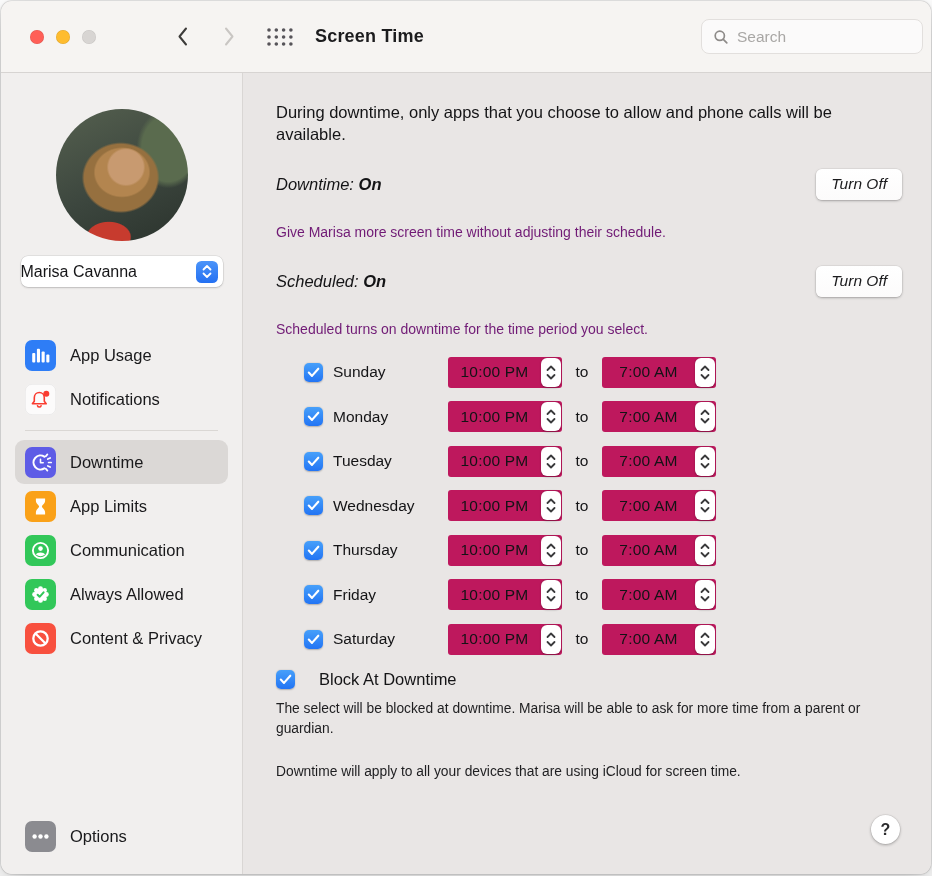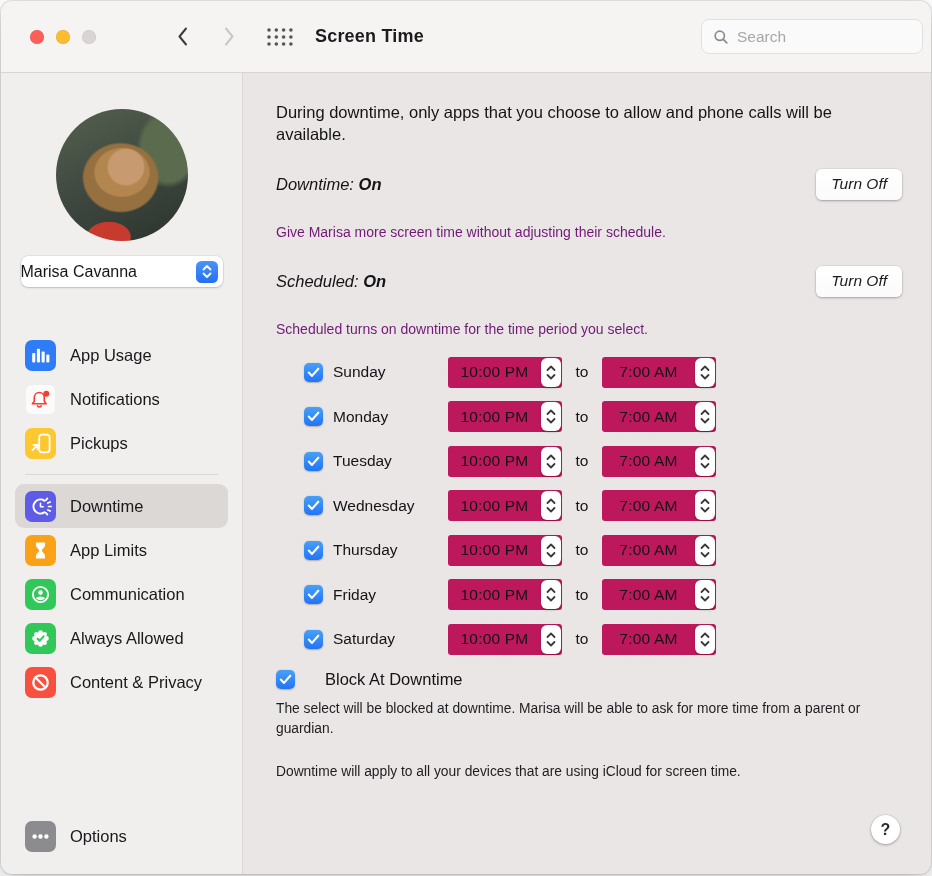--- a/index.html
+++ b/index.html
@@ -71,21 +71,21 @@
   .day-row { display:flex; align-items:center; height:44.5px; }
   .day-left { width:144px; display:flex; align-items:center; gap:10px; }
   .checkbox { width:19px; height:19px; border-radius:5px; background:linear-gradient(#47a0fa,#2274f4);
               box-shadow:0 .5px 1.5px rgba(0,0,0,.25); display:inline-flex; align-items:center; justify-content:center; flex:0 0 auto; }
   .day-label { font-size:15.5px; color:#141416; white-space:nowrap; }
   .time-field { width:114px; height:31px; background:#be185d; border-radius:3px; display:flex; align-items:center; }
   .time-text { flex:1; text-align:center; font-size:15.5px; color:#131315; letter-spacing:.2px; }
   .stepper { width:20px; height:29px; margin-right:1px; background:#fff; border-radius:6px;
              box-shadow:0 .5px 2px rgba(0,0,0,.32); display:flex; flex-direction:column; align-items:center; justify-content:center; }
   .to-label { width:40px; text-align:center; font-size:15.5px; color:#141416; }
-  .block-row { display:flex; align-items:center; gap:30px; margin-top:9px; }
+  .block-row { display:flex; align-items:center; gap:24px; margin-top:9px; }
   .block-label { font-size:16.5px; color:#141416; }
   .para { margin-top:10px; font-size:13.8px; line-height:1.42; color:#1e1e20; max-width:622px; }
   .footer-note { margin-top:25px; font-size:13.8px; color:#1e1e20; }
   .help-btn { position:absolute; right:31px; bottom:30px; width:29px; height:29px; border-radius:50%; background:#fff;
               box-shadow:0 0 0 .5px rgba(0,0,0,.09), 0 1px 3px rgba(0,0,0,.3);
               display:flex; align-items:center; justify-content:center; font-size:16px; font-weight:700; color:#2b2b2d; }
 </style>
 </head>
 <body>
 
@@ -170,30 +170,20 @@
               <svg width="31" height="31" viewBox="0 0 31 31">
                 <rect width="31" height="31" rx="7" fill="#fcfbfb"></rect>
                 <rect x=".4" y=".4" width="30.2" height="30.2" rx="6.6" fill="none" stroke="rgba(0,0,0,.08)" stroke-width=".8"></rect>
                 <path d="M14.3 8.5 c2.9 0 5 2.2 5 5.2 v3.5 l1.9 2.6 H7.4 l1.9 -2.6 v-3.5 c0 -3 2.1 -5.2 5 -5.2 z" fill="none" stroke="#fa3c30" stroke-width="1.6" stroke-linejoin="round"></path>
                 <path d="M12.5 21.7 a1.9 1.9 0 0 0 3.6 0" fill="none" stroke="#fa3c30" stroke-width="1.6" stroke-linecap="round"></path>
                 <circle cx="21.3" cy="9.7" r="3" fill="#fa3c30"></circle>
               </svg>
             </span>
             <span class="nav-label">Notifications</span>
           </div>
-          <div class="nav-row">
-            <span class="icon31">
-              <svg width="31" height="31" viewBox="0 0 31 31">
-                <rect width="31" height="31" rx="7" fill="#fdc72f"></rect>
-                <rect x="14.2" y="6.6" width="10.4" height="17.8" rx="2.8" fill="none" stroke="#fff" stroke-width="1.8"></rect>
-                <path d="M7.4 22.2 L12.6 17 M12.6 17 h-4.1 M12.6 17 v4.1" fill="none" stroke="#fff" stroke-width="1.8" stroke-linecap="round" stroke-linejoin="round"></path>
-              </svg>
-            </span>
-            <span class="nav-label">Pickups</span>
-          </div>
         </nav>
       <div class="nav-divider"></div>
       <nav class="nav" id="nav-bottom">
           <div class="nav-row selected">
             <span class="icon31">
               <svg width="31" height="31" viewBox="0 0 31 31">
                 <rect width="31" height="31" rx="7" fill="#5e5ce6"></rect>
                 <path d="M19.3 9.6 A7 7 0 1 0 19.3 21.4" fill="none" stroke="#fff" stroke-width="2.1" stroke-linecap="round"></path>
                 <path d="M15.5 12.3 V15.7 H18.2" fill="none" stroke="#fff" stroke-width="1.6" stroke-linecap="round" stroke-linejoin="round"></path>
                 <g stroke="#fff" stroke-width="1.7" stroke-linecap="round">

